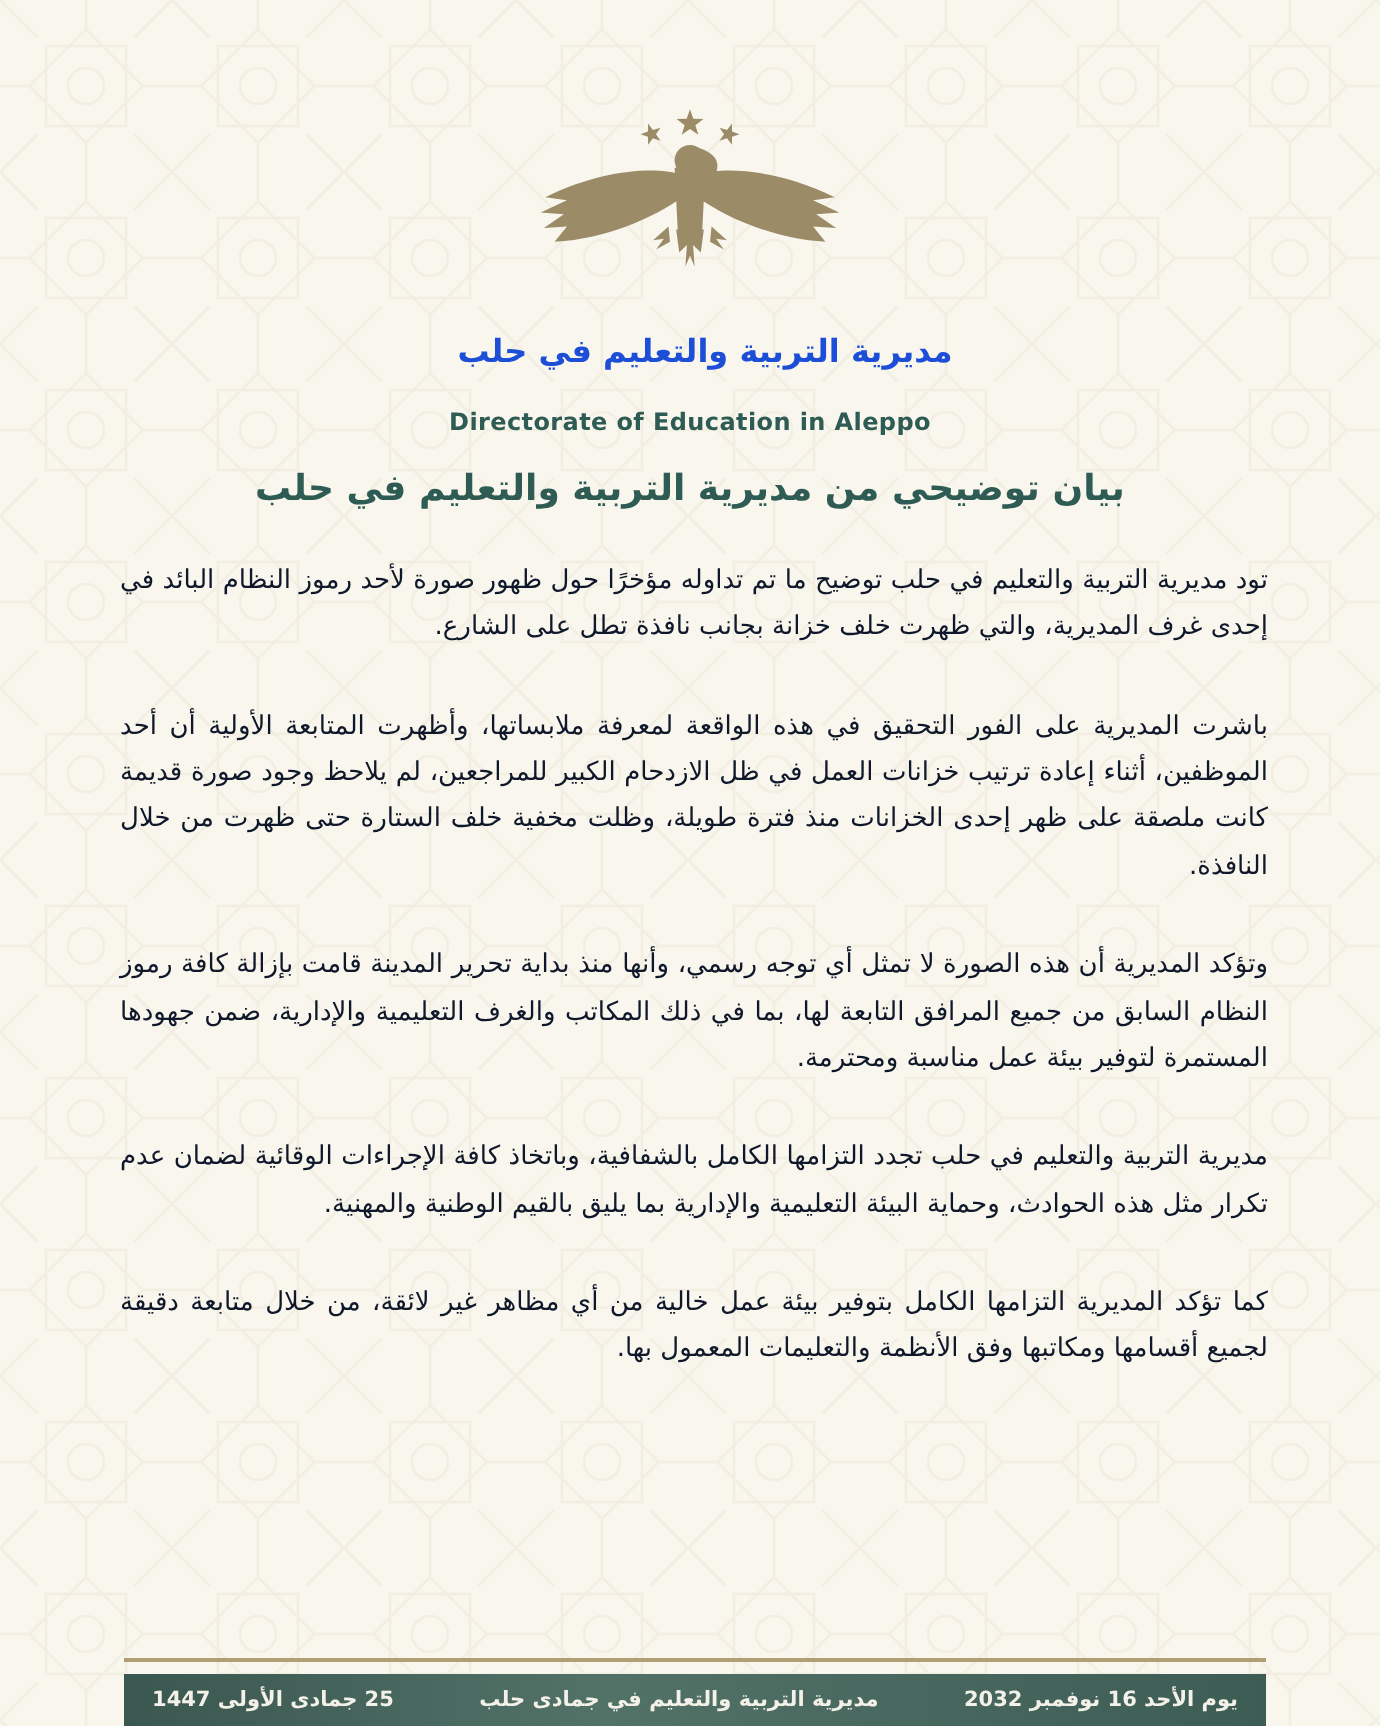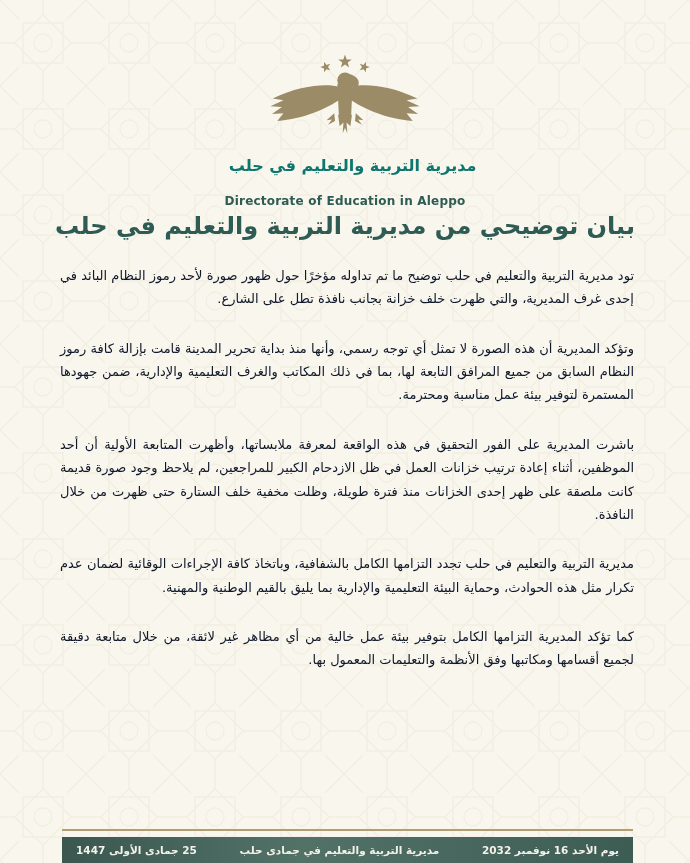--- a/index.html
+++ b/index.html
@@ -11,32 +11,32 @@
     overflow:hidden;
     font-family:"DejaVu Sans","Liberation Sans",sans-serif;
     direction:rtl;
   }
   .pattern-layer{position:absolute;inset:0;z-index:0;}
   .content{position:relative;z-index:1;}
 
   .logo-block{padding-top:54px;text-align:center;}
   .emblem{display:block;margin:0 auto;width:200px;height:100px;}
   .org-name-ar{
-    margin-top:2px;
-    font-size:16px;font-weight:bold;color:#0f766e;line-height:1.3;padding-left:15px;
+    margin-top:12px;
+    font-size:16px;font-weight:bold;color:#1d4ed8;line-height:1.3;padding-left:15px;
   }
   .org-name-en{
     margin-top:17px;
     font-size:12px;font-weight:bold;color:#2e5b53;
     direction:ltr;letter-spacing:.2px;
   }
   .main-title{
-    margin-top:4px;
+    margin-top:16px;
     text-align:center;
-    font-size:24px;font-weight:bold;color:#2e5b53;
+    font-size:18px;font-weight:bold;color:#2e5b53;
     white-space:nowrap;
   }
   .body-text{
     margin:24px 56px 0 60px;
   }
   .body-text p{
     margin:18px 0 26px 0;
     font-size:13px;
     line-height:1.8;
     color:#0f172a;
@@ -101,22 +101,22 @@
         </g>
       </svg>
       <div class="org-name-ar">مديرية التربية والتعليم في حلب</div>
       <div class="org-name-en">Directorate of Education in Aleppo</div>
     </div>
 
     <h1 class="main-title">بيان توضيحي من مديرية التربية والتعليم في حلب</h1>
 
     <div class="body-text">
       <p>تود مديرية التربية والتعليم في حلب توضيح ما تم تداوله مؤخرًا حول ظهور صورة لأحد رموز النظام البائد في إحدى غرف المديرية، والتي ظهرت خلف خزانة بجانب نافذة تطل على الشارع.</p>
+      <p>باشرت المديرية على الفور التحقيق في هذه الواقعة لمعرفة ملابساتها، وأظهرت المتابعة الأولية أن أحد الموظفين، أثناء إعادة ترتيب خزانات العمل في ظل الازدحام الكبير للمراجعين، لم يلاحظ وجود صورة قديمة كانت ملصقة على ظهر إحدى الخزانات منذ فترة طويلة، وظلت مخفية خلف الستارة حتى ظهرت من خلال النافذة.</p>
       <p>وتؤكد المديرية أن هذه الصورة لا تمثل أي توجه رسمي، وأنها منذ بداية تحرير المدينة قامت بإزالة كافة رموز النظام السابق من جميع المرافق التابعة لها، بما في ذلك المكاتب والغرف التعليمية والإدارية، ضمن جهودها المستمرة لتوفير بيئة عمل مناسبة ومحترمة.</p>
-      <p>باشرت المديرية على الفور التحقيق في هذه الواقعة لمعرفة ملابساتها، وأظهرت المتابعة الأولية أن أحد الموظفين، أثناء إعادة ترتيب خزانات العمل في ظل الازدحام الكبير للمراجعين، لم يلاحظ وجود صورة قديمة كانت ملصقة على ظهر إحدى الخزانات منذ فترة طويلة، وظلت مخفية خلف الستارة حتى ظهرت من خلال النافذة.</p>
       <p>مديرية التربية والتعليم في حلب تجدد التزامها الكامل بالشفافية، وباتخاذ كافة الإجراءات الوقائية لضمان عدم تكرار مثل هذه الحوادث، وحماية البيئة التعليمية والإدارية بما يليق بالقيم الوطنية والمهنية.</p>
       <p>كما تؤكد المديرية التزامها الكامل بتوفير بيئة عمل خالية من أي مظاهر غير لائقة، من خلال متابعة دقيقة لجميع أقسامها ومكاتبها وفق الأنظمة والتعليمات المعمول بها.</p>
     </div>
   </div>
 
   <div class="footer-rule"></div>
   <div class="footer-bar">
     <span>يوم الأحد 16 نوفمبر 2032</span>
     <span>مديرية التربية والتعليم في جمادى حلب</span>
     <span>25 جمادى الأولى 1447</span>

